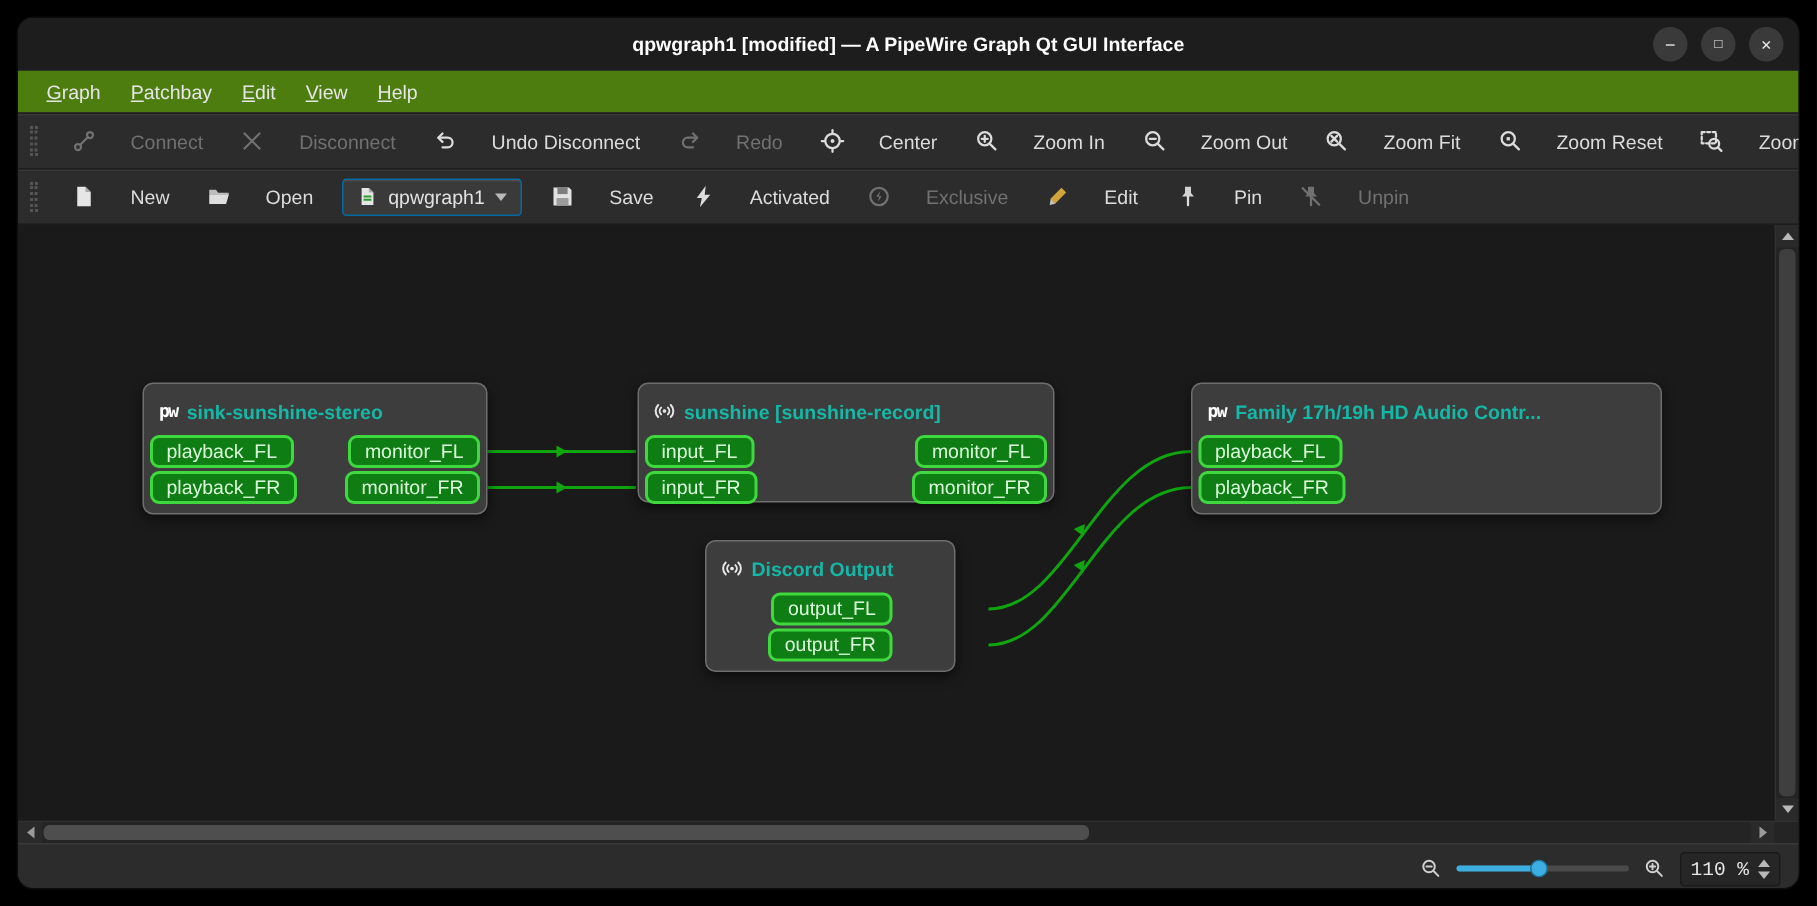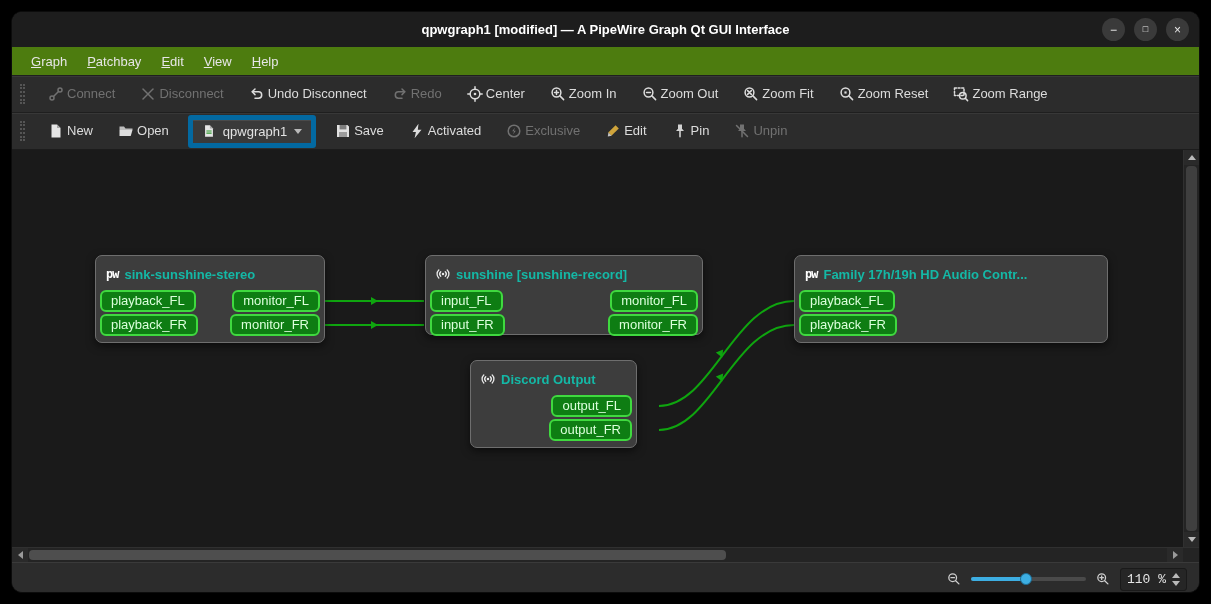--- a/index.html
+++ b/index.html
@@ -25,29 +25,29 @@
              padding:0 10px; gap:2px; }
   .menu-item { color:#e6e6e6; font-size:13px; padding:4px 9px; border-radius:3px; }
   .menu-item u { text-decoration:underline; }
 
   
   .toolbar { flex:0 0 37px; background:#2c2c2c; border-top:1px solid #1f1f1f;
              box-shadow:inset 0 1px 0 #383838; display:flex; align-items:center;
              padding:0 6px; gap:13px; }
   .tb-handle { width:5px; height:20px; border-left:2px dotted #555;
                border-right:2px dotted #555; margin:0 4px 0 2px; flex:0 0 auto; }
-  .tb-btn { display:flex; gap:3px; color:#dcdcdc;
+  .tb-btn { display:flex; align-items:center; gap:23px; color:#dcdcdc;
             font-size:13px; padding:5px 6px; border-radius:3px; white-space:nowrap; }
   .tb-btn.disabled { color:#717171; }
   .icon { width:16px; height:16px; display:block; flex:0 0 auto; }
   .icon-s { width:14px; height:14px; display:block; flex:0 0 auto; color:#cfcfcf; }
   .st { stroke:currentColor; fill:none; stroke-width:1.5;
         stroke-linecap:round; stroke-linejoin:round; }
   .combo { display:flex; align-items:center; gap:7px; background:#3a3a3a;
-           border:5px solid #0369a1; border-radius:3px; padding:4px 9px;
+           border:1px solid #0369a1; border-radius:3px; padding:4px 9px;
            color:#e2e2e2; font-size:13px; box-shadow:inset 0 1px 0 #4a4a4a; }
   .tri { width:0; height:0; display:block; }
   .tri-down { border-left:4px solid transparent; border-right:4px solid transparent;
               border-top:5px solid #b9b9b9; }
   .tri-up-s { border-left:4px solid transparent; border-right:4px solid transparent;
               border-bottom:5px solid #b9b9b9; }
   .tri-left { border-top:4px solid transparent; border-bottom:4px solid transparent;
               border-right:5px solid #9a9a9a; }
   .tri-right { border-top:4px solid transparent; border-bottom:4px solid transparent;
                border-left:5px solid #9a9a9a; }
@@ -64,21 +64,21 @@
           border:1px solid #6e6e6e; border-radius:7px;
           box-shadow:0 3px 8px rgba(0,0,0,0.55); padding:0 3px; }
   .node-header { height:34px; display:flex; align-items:center; gap:6px;
                  padding:2px 7px 0; color:#14b8a6; font-size:13px; font-weight:bold;
                  white-space:nowrap; overflow:hidden; }
   .pw-glyph { color:#ffffff; font-family:"DejaVu Sans Mono", monospace;
               font-weight:bold; font-size:12px; letter-spacing:-1px; }
   .pw-glyph::before { content:"pw"; }
   .node-icon { color:#e8e8e8; }
   .port-cols { display:flex; justify-content:space-between; padding:0 1px; }
-  .port-cols.only-right { justify-content:flex-end; }
+  .port-cols.only-right { justify-content:center; }
   .col { display:flex; flex-direction:column; gap:2px; }
   .col-left { align-items:flex-start; }
   .col-right { align-items:flex-end; }
   .port { display:inline-block; height:22px; line-height:18px; padding:0 9px;
           background:var(--port-fill,#0e7d13); border:2px solid var(--port-border,#3fd93f);
           border-radius:6px; color:#dcffdc; font-size:13px; white-space:nowrap; }
 
   
   .vscroll { width:16px; background:#242424; border-left:1px solid #303030;
              display:flex; flex-direction:column; align-items:center; }

